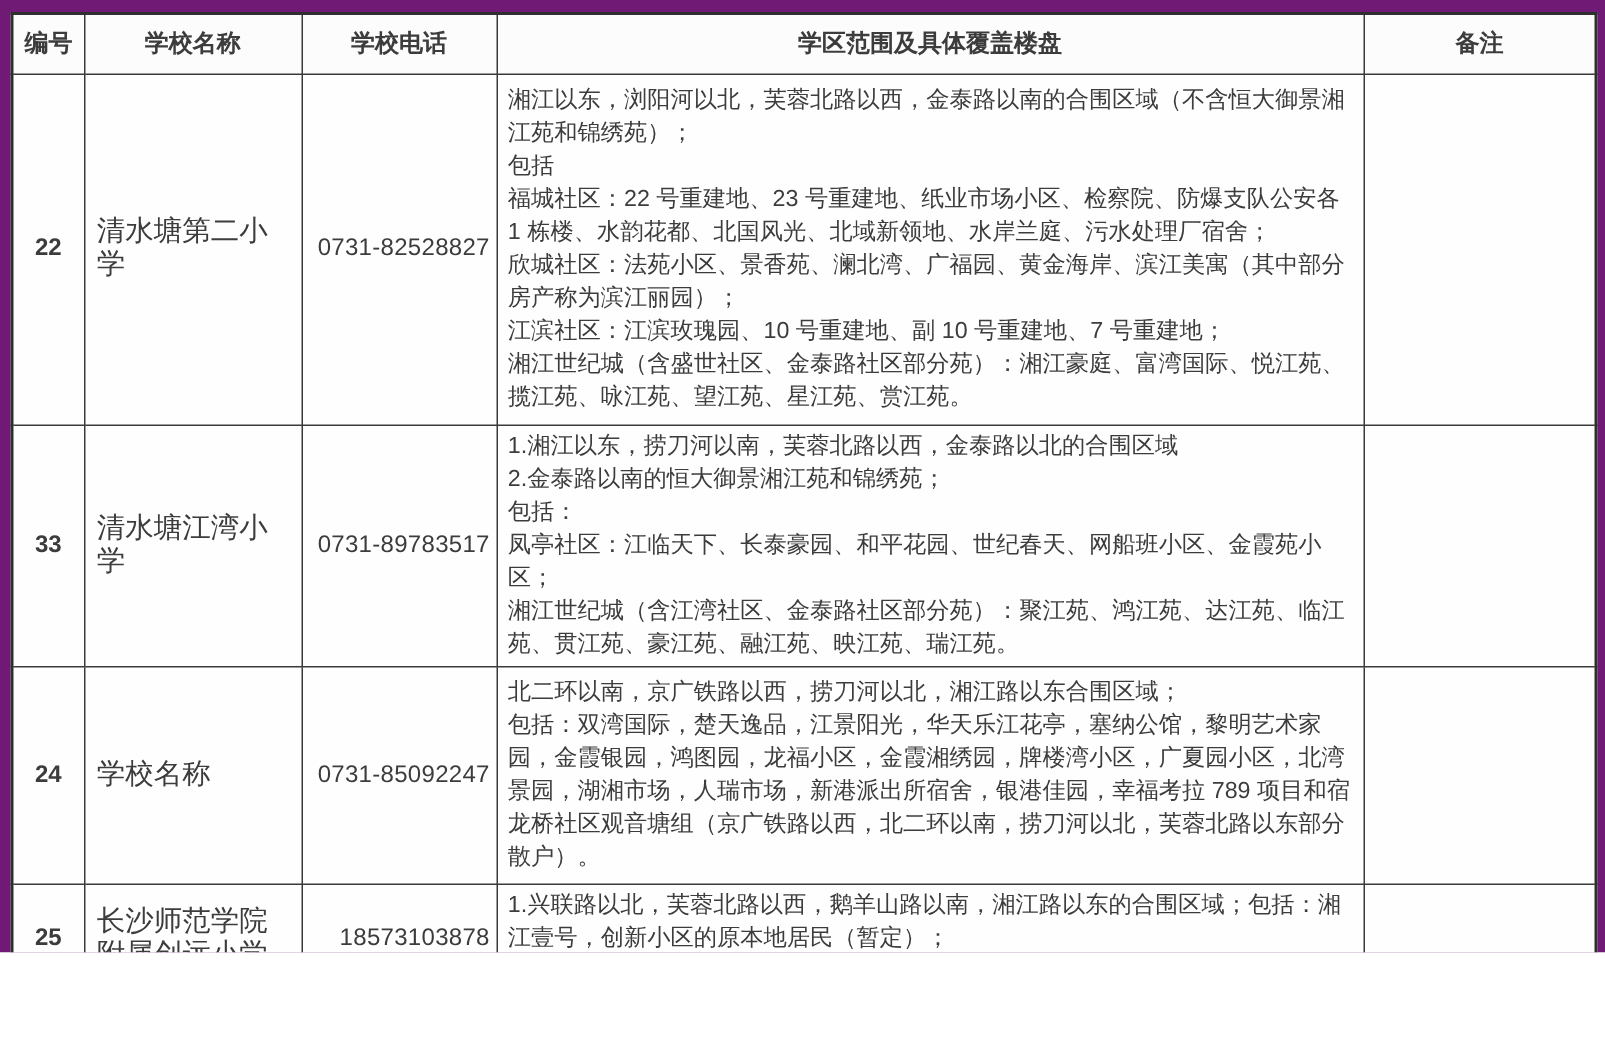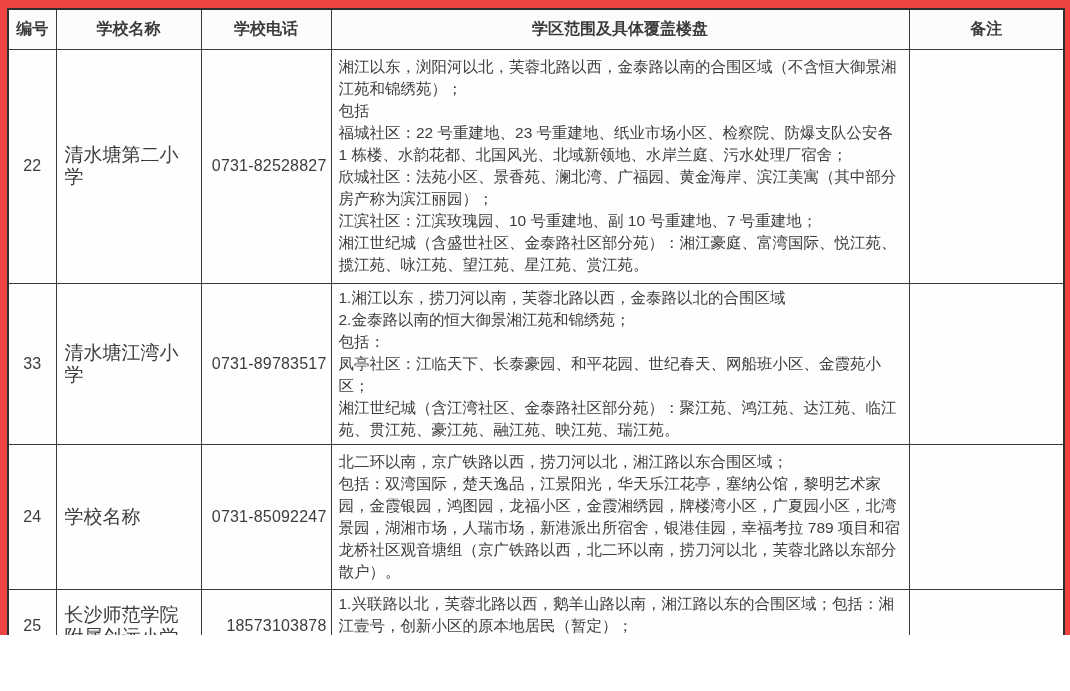--- a/index.html
+++ b/index.html
@@ -4,21 +4,21 @@
 <style>
   html, body {
     margin: 0;
     padding: 0;
     background: #ffffff;
     font-family: "Liberation Sans", "DejaVu Sans", sans-serif;
   }
   .page {
     width: 1070px;
     height: 635px;
-    background: #ef4444;
+    background: #701a75;
     box-sizing: border-box;
     padding: 8px 7px 3px 7px;
     overflow: hidden;
   }
   table.school-table {
     width: 1056px;
     border-collapse: collapse;
     table-layout: fixed;
     border: 2px solid #2f2f2f;
     background: #fefefe;
@@ -42,21 +42,21 @@
     font-weight: bold;
     text-align: center;
     vertical-align: middle;
     color: #222222;
     background: #fcfcfc;
     padding: 2px 4px;
   }
   td.cell-id {
     text-align: center;
     vertical-align: middle;
-    font-weight: normal;
+    font-weight: bold;
     font-size: 16px;
     color: #2e2e2e;
   }
   td.cell-name {
     text-align: left;
     vertical-align: middle;
     font-size: 19px;
     padding: 2px 6px 2px 8px;
     line-height: 22px;
   }

